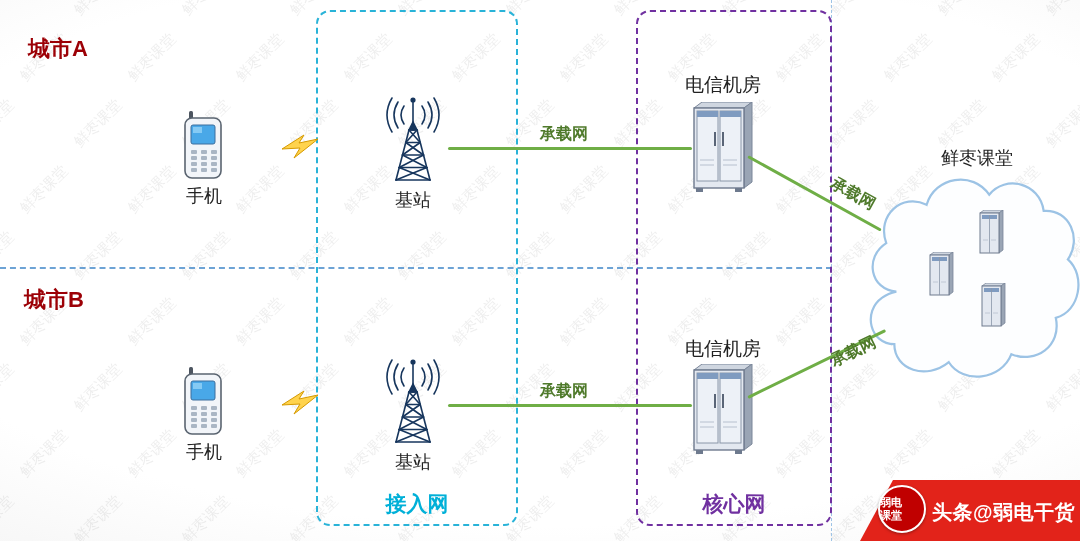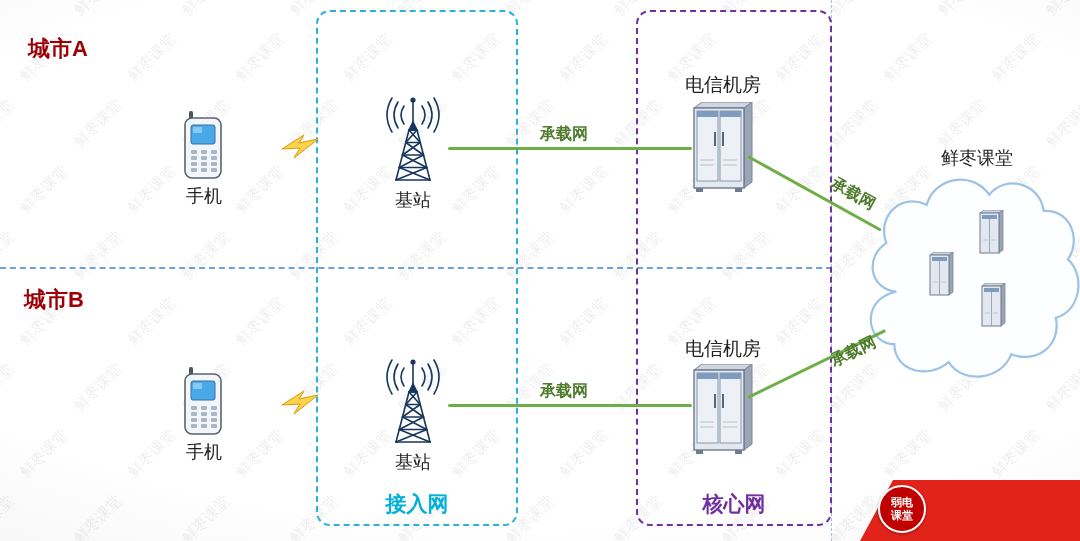--- a/index.html
+++ b/index.html
@@ -37,21 +37,21 @@
 
   .banner {
     position:absolute; left:860px; top:480px; width:220px; height:61px;
     background:#e2231a;
     clip-path: polygon(15% 0, 100% 0, 100% 100%, 0 100%);
   }
   .banner-text { position:absolute; left:932px; top:499px; font-size:20px; font-weight:bold; color:#ffffff; letter-spacing:0.5px; white-space:nowrap; }
   .logo-circle {
     position:absolute; left:878px; top:485px; width:48px; height:48px; border-radius:50%;
     background:#c00000; border:2px solid #ffffff;
-    display:flex; flex-direction:column; align-items:center; justify-content:center;
+    display:flex; flex-direction:column; justify-content:center;
     color:#fff; font-size:11px; font-weight:bold; line-height:13px;
     box-shadow:0 1px 3px rgba(0,0,0,0.35);
   }
 </style>
 </head>
 <body>
 
 <div class="stage">
 
   <div class="wm-layer" id="watermarks">
@@ -380,15 +380,16 @@
     <div class="bearer-label diag" style="left:832px; top:172px; transform:rotate(29deg);">承载网</div>
 
     <div class="link diag" style="left:748px; top:396px; width:153px; transform:rotate(-26deg);"></div>
     <div class="bearer-label diag" style="left:832px; top:352px; transform:rotate(-26deg);">承载网</div>
 
     <div class="banner"></div>
     <div class="logo-circle">
       <span>弱电</span>
       <span>课堂</span>
     </div>
+    <div class="banner-text">头条@弱电干货</div>
 
   </div>
 </div>
 
 </body></html>

